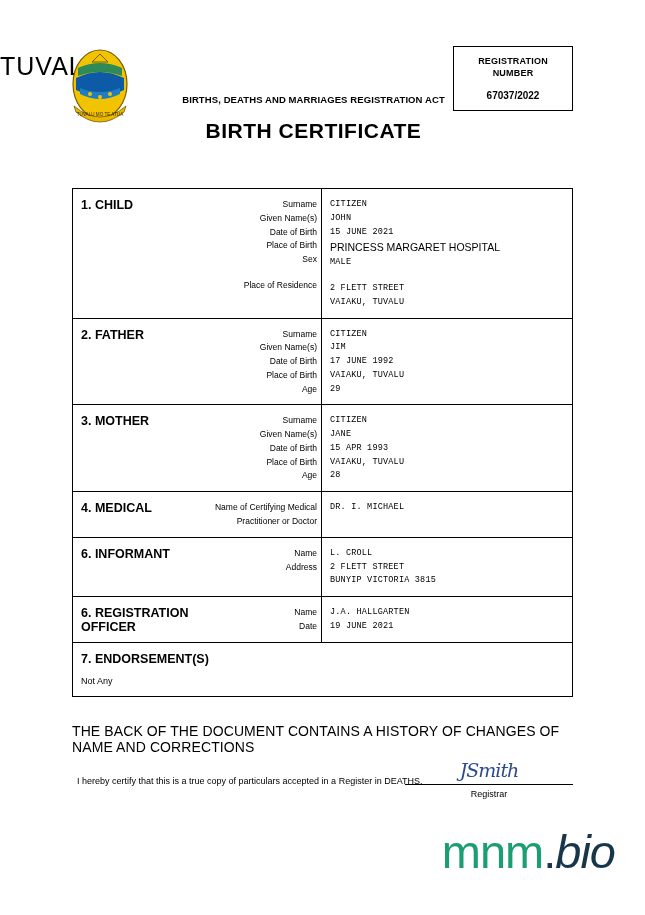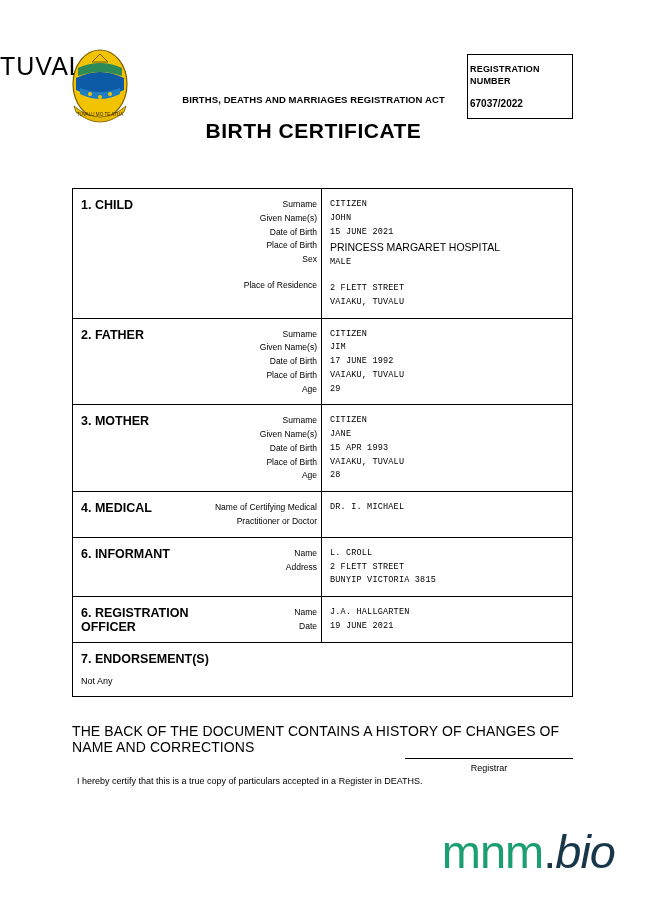--- a/index.html
+++ b/index.html
@@ -48,26 +48,25 @@
     font-size: 9.5px;
     font-weight: bold;
     margin-top: 13px;
     padding-right: 18px;
     letter-spacing: 0.1px;
   }
   .reg-box {
     position: absolute;
     right: 72px;
     top: 46px;
-    width: 106px;
+    width: 120px;
     border: 1px solid #000;
-    text-align: left;
+    text-align: center;
     padding: 8px 2px 9px 2px;
     box-sizing: border-box;
-    margin-top: 8px;
   }
   .reg-box .lbl {
     font-size: 9px;
     font-weight: bold;
     line-height: 1.35;
     letter-spacing: 0.2px;
   }
   .reg-box .num {
     font-size: 10px;
     font-weight: bold;
@@ -339,20 +338,21 @@
       <div class="endorse-title">7. ENDORSEMENT(S)</div>
       <div class="endorse-body">Not Any</div>
     </div>
   </div>
 
   <div class="footer">
     <div class="back-note">THE BACK OF THE DOCUMENT CONTAINS A HISTORY OF CHANGES OF NAME AND CORRECTIONS</div>
     <div class="certify">I hereby certify that this is a true copy of particulars accepted in a Register in DEATHS.</div>
 
     <div class="sig-wrap">
+      <div class="sig-img">JSmith</div>
       <div class="sig-rule"></div>
       <div class="sig-cap">Registrar</div>
     </div>
   </div>
 
   <div class="brand">
     <span class="mnm">mnm</span><span class="dot">.</span><span class="bio">bio</span>
   </div>
 
 </div>

